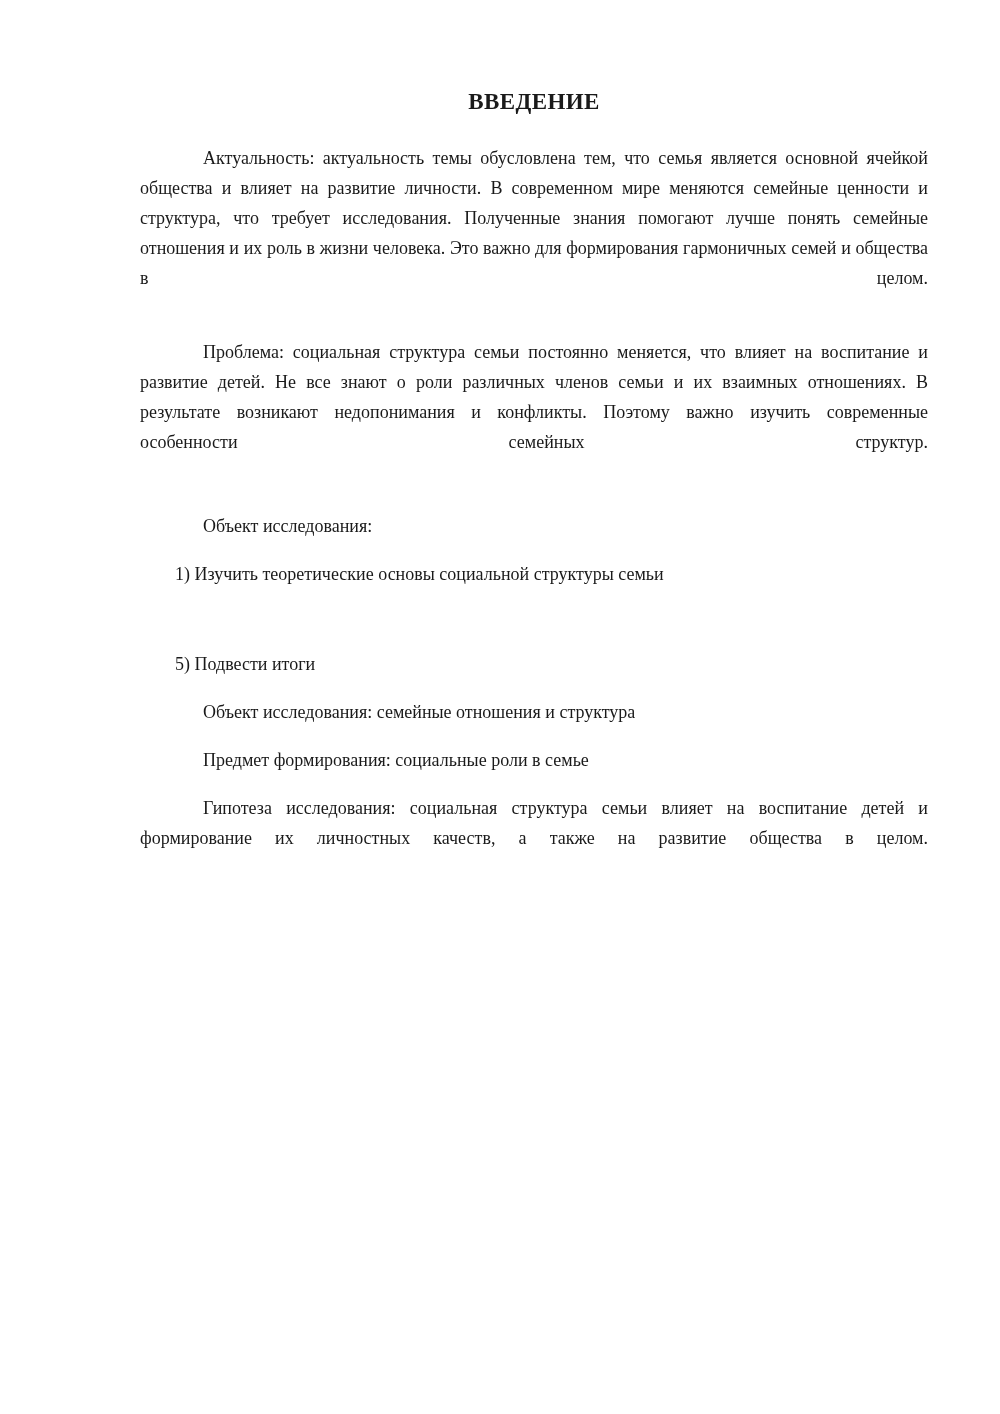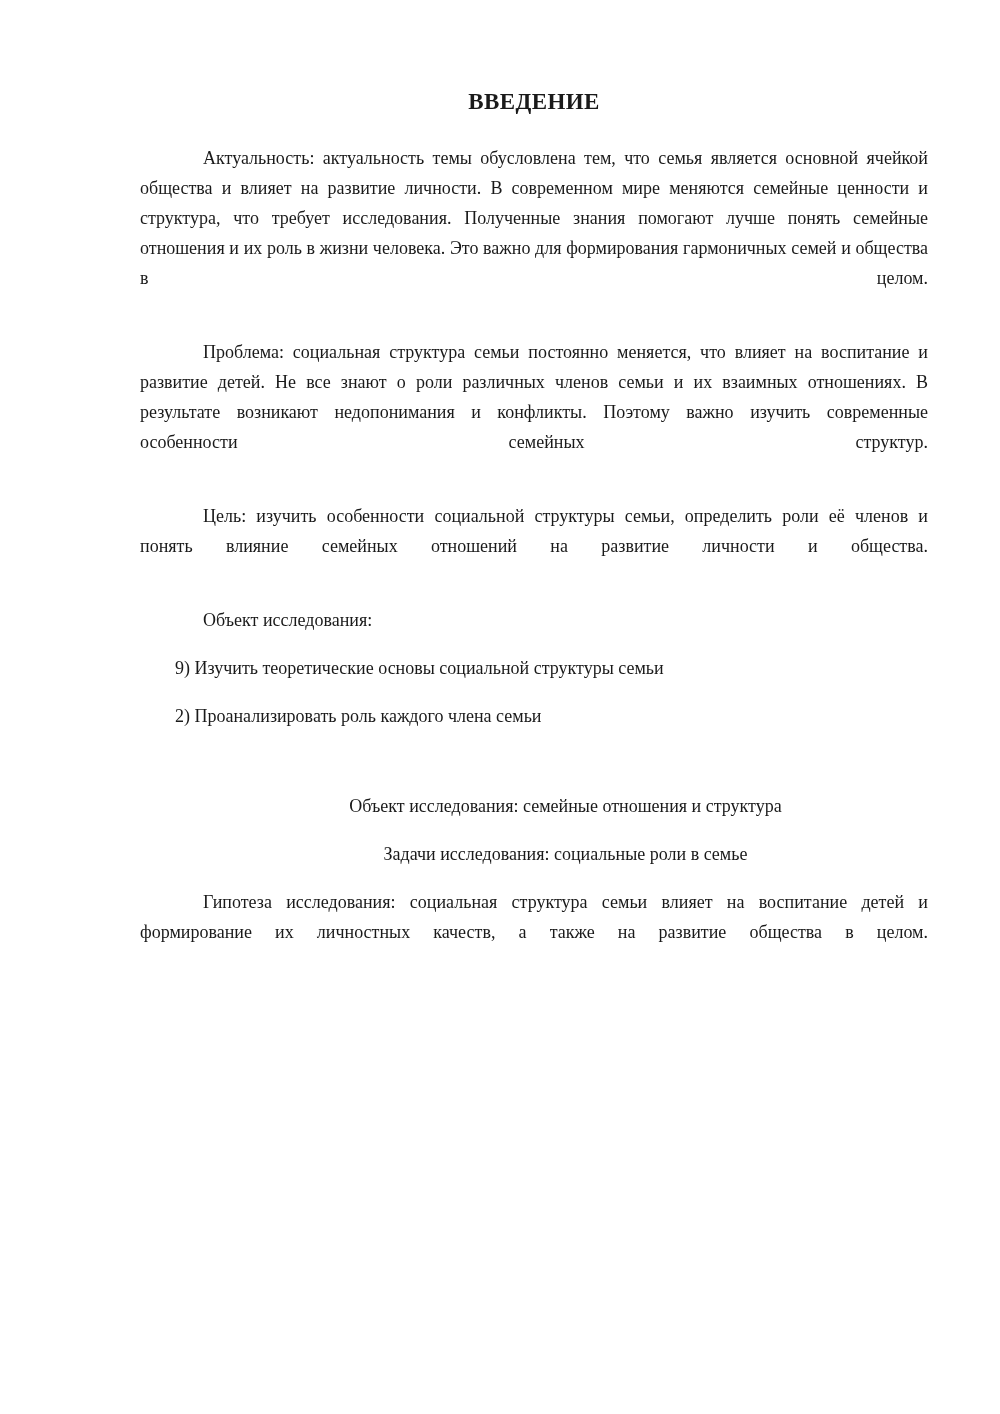--- a/index.html
+++ b/index.html
@@ -58,21 +58,21 @@
     text-indent: 63px;
     margin-bottom: 4px;
   }
   p.listitem {
     text-align: left;
     text-indent: 0;
     padding-left: 35px;
     margin-bottom: 4px;
   }
   p.subitem {
-    text-align: center;
+    text-align: left;
     text-indent: 0;
     padding-left: 63px;
     margin-bottom: 4px;
   }
   .gap-sm { height: 10px; }
   .gap-md { height: 14px; }
   .page-number {
     position: absolute;
     left: 0;
     right: 0;
@@ -90,37 +90,36 @@
   <div class="content">
 
     <h1 class="doc-title">ВВЕДЕНИЕ</h1>
 
     <p class="para">Актуальность: актуальность темы обусловлена тем, что семья является основной ячейкой общества и влияет на развитие личности. В современном мире меняются семейные ценности и структура, что требует исследования. Полученные знания помогают лучше понять семейные отношения и их роль в жизни человека. Это важно для формирования гармоничных семей и общества в целом.</p>
     <div class="gap-sm"></div>
 
     <p class="para">Проблема: социальная структура семьи постоянно меняется, что влияет на воспитание и развитие детей. Не все знают о роли различных членов семьи и их взаимных отношениях. В результате возникают недопонимания и конфликты. Поэтому важно изучить современные особенности семейных структур.</p>
     <div class="gap-sm"></div>
 
-    <p class="para">Цель: изучить особенности социальной структуры семьи, определить роли её членов и понять влияние семейных отношений на развитие личности и общества.</p>
     <div class="gap-sm"></div>
 
     <p class="plain">Объект исследования:</p>
     <div class="gap-md"></div>
 
-    <p class="listitem">9) Изучить теоретические основы социальной структуры семьи</p>
-    <div class="gap-md"></div>
-    <p class="listitem">2) Проанализировать роль каждого члена семьи</p>
+    <p class="listitem">1) Изучить теоретические основы социальной структуры семьи</p>
     <div class="gap-md"></div>
     <div class="gap-md"></div>
     <div class="gap-md"></div>
     <div class="gap-md"></div>
+    <p class="listitem">5) Подвести итоги</p>
+    <div class="gap-md"></div>
 
     <p class="subitem">Объект исследования: семейные отношения и структура</p>
     <div class="gap-md"></div>
-    <p class="subitem">Задачи исследования: социальные роли в семье</p>
+    <p class="subitem">Предмет формирования: социальные роли в семье</p>
     <div class="gap-md"></div>
 
     <p class="para">Гипотеза исследования: социальная структура семьи влияет на воспитание детей и формирование их личностных качеств, а также на развитие общества в целом.</p>
 
   </div>
 
   <div class="page-number">3</div>
 </div>
 
 </body></html>

